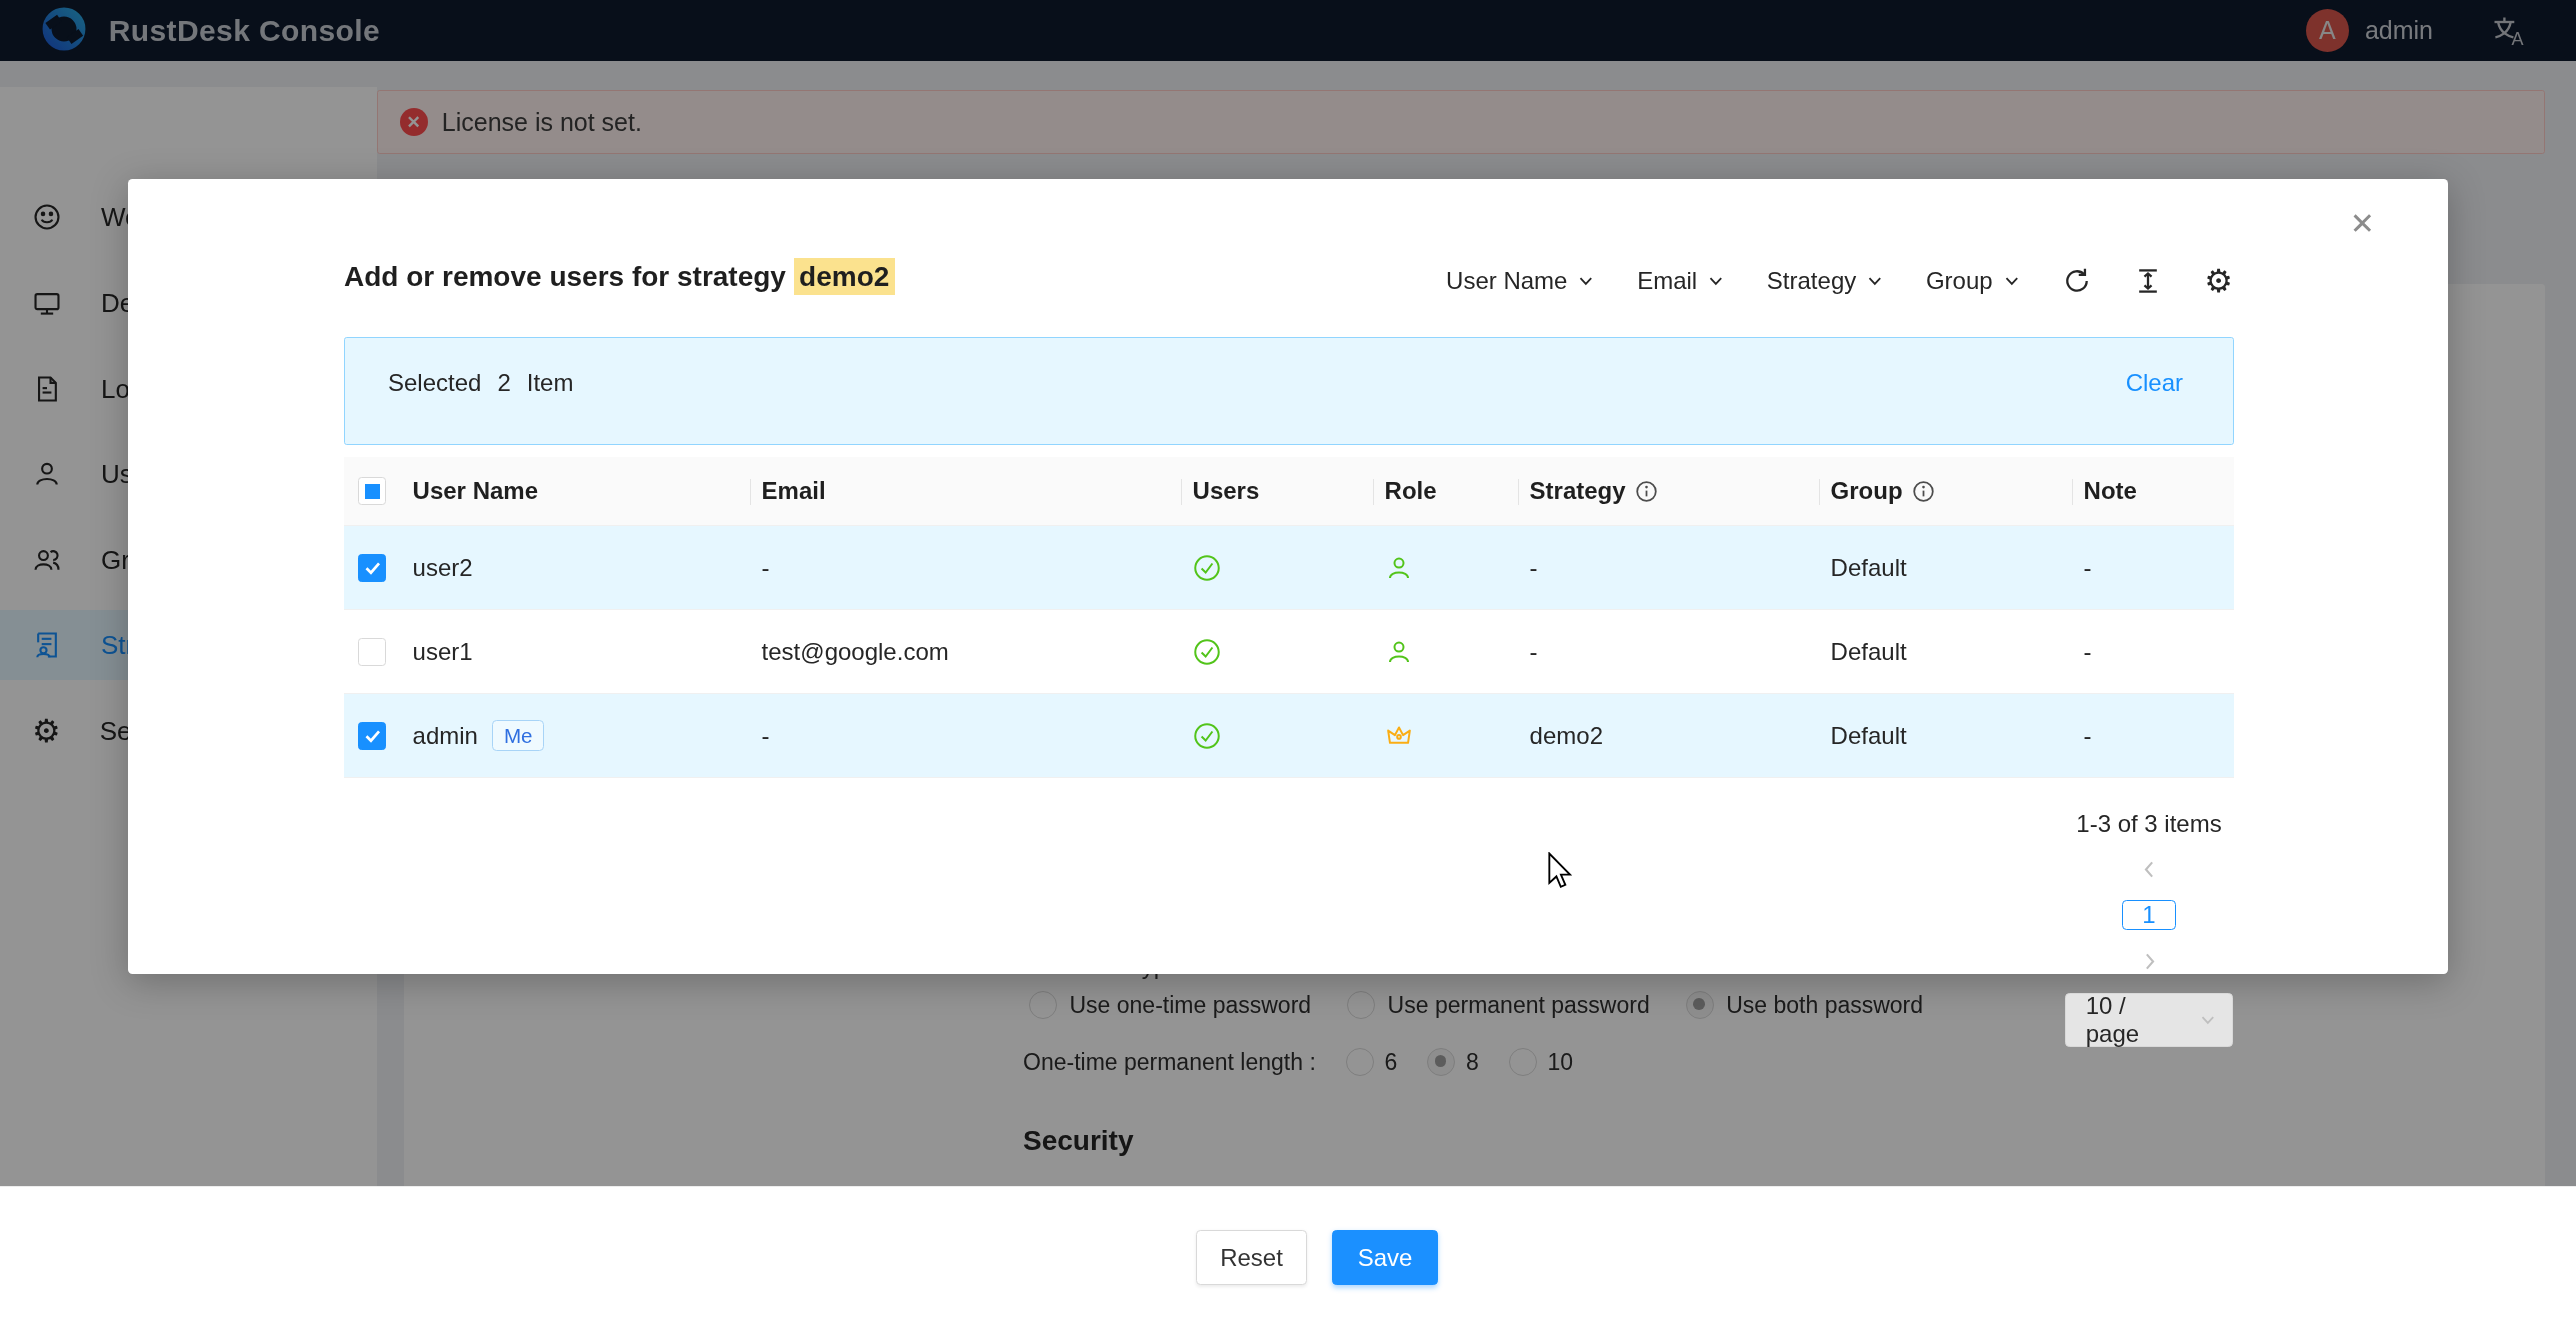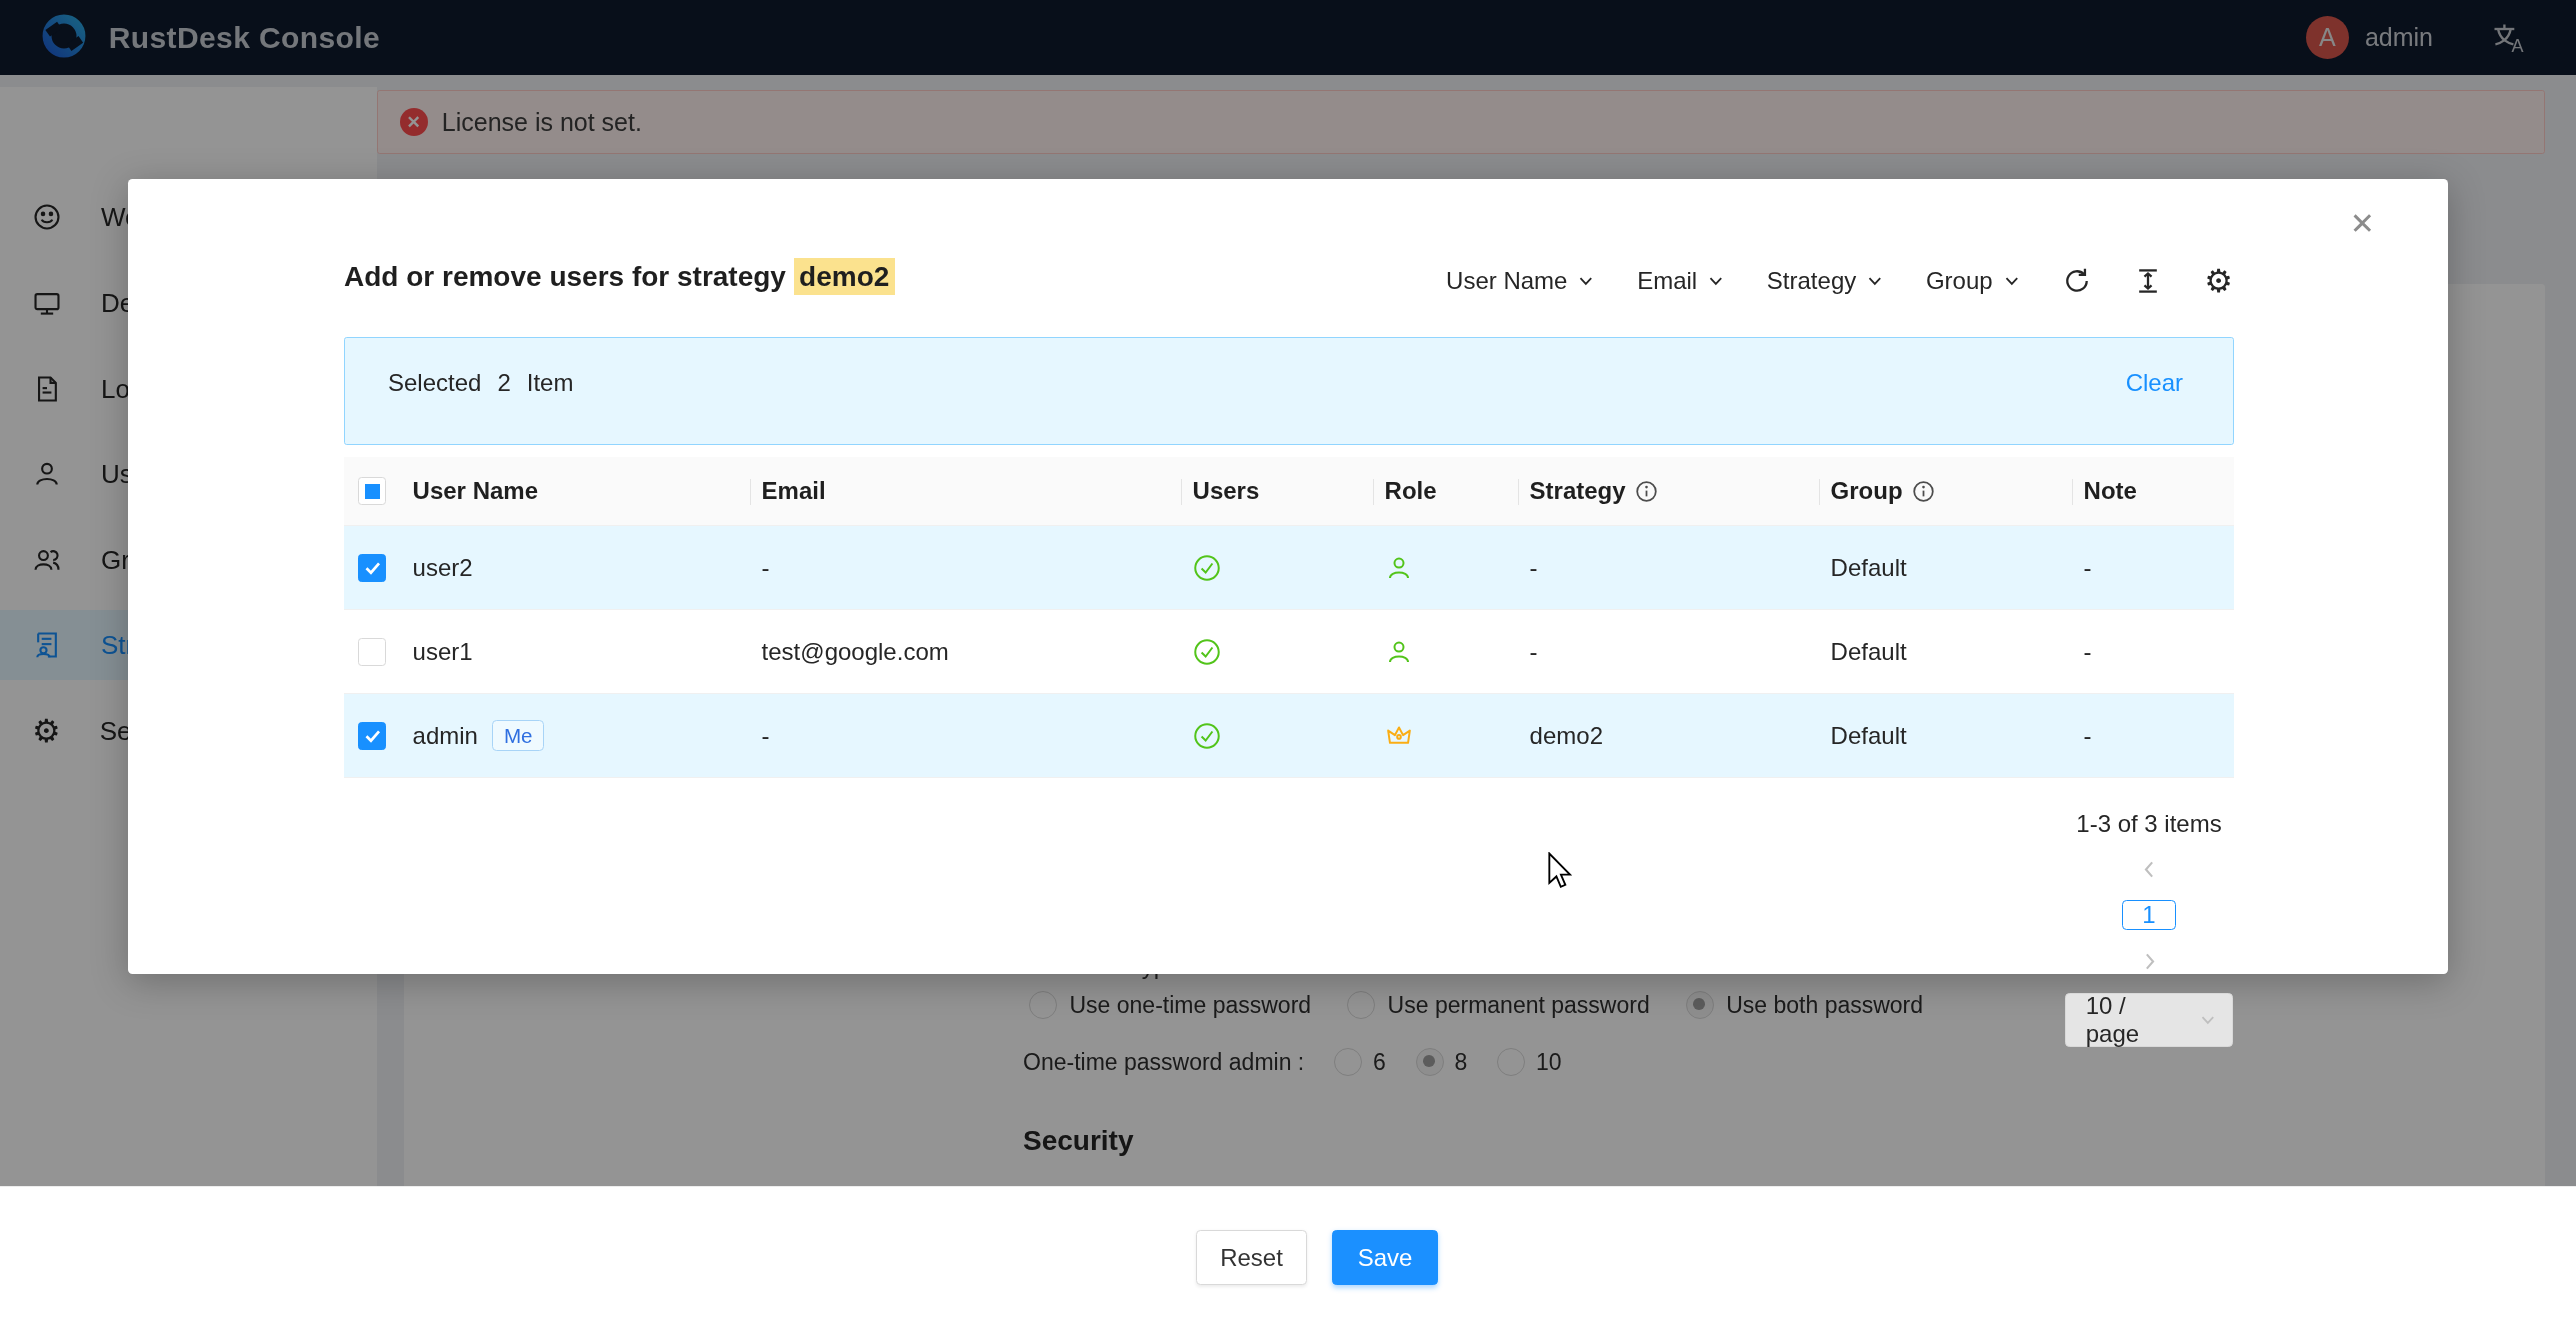--- a/index.html
+++ b/index.html
@@ -2,21 +2,21 @@
 <html style="font-size:14.3px"><head>
 <meta charset="utf-8">
 <style>
   * { margin:0; padding:0; box-sizing:border-box; }
   html,body { background:#fff; }
   body { font-family:"Liberation Sans", sans-serif; }
   #screen { position:relative; width:2576px; height:1329px; overflow:hidden; background:#f0f2f5; }
   .abs { position:absolute; }
 
   
-  .topbar { left:0; top:0; width:2576px; height:75px; background:#0e1a2d; display:flex; align-items:center; z-index:10; }
+  .topbar { left:0; top:0; width:2576px; height:61px; background:#0e1a2d; display:flex; align-items:center; z-index:10; }
   .brand { display:flex; align-items:center; gap:19.7px; margin-left:39px; }
   .brand-title { color:#c9cdd4; font-size:30px; font-weight:600; letter-spacing:0.4px; }
   .topbar-right { margin-left:auto; display:flex; align-items:center; margin-right:50px; gap:57px; }
   .userchip { display:flex; align-items:center; gap:16px; }
   .avatar { width:43px; height:43px; border-radius:50%; background:#d9564c; color:#e8e8e8; display:flex; align-items:center; justify-content:center; font-size:25px; }
   .username { color:#cfd3d9; font-size:25px; }
 
   
   .sidebar { left:0; top:87px; width:377px; height:1099px; background:#ffffff; z-index:5; }
   .side-item { position:absolute; left:0; width:377px; height:70px; display:flex; align-items:center; gap:39px; padding-left:32px; color:#262626; font-size:26px; cursor:pointer; }
@@ -194,21 +194,21 @@
   <div class="abs radio-row" style="left:1029px; top:991px;">
     <span class="radio"></span>
     <span style="margin-left:12.5px;">Use one-time password</span>
     <span class="radio" style="margin-left:36px;"></span>
     <span style="margin-left:12.5px;">Use permanent password</span>
     <span class="radio sel" style="margin-left:36px;"></span>
     <span style="margin-left:12.5px;">Use both password</span>
   </div>
 
   <div class="abs radio-row" style="left:1023px; top:1048px;">
-    <span>One-time password admin :</span>
+    <span>One-time permanent length :</span>
     <span class="radio" style="margin-left:30px;"></span>
     <span style="margin-left:10.7px;">6</span>
     <span class="radio sel" style="margin-left:30px;"></span>
     <span style="margin-left:10.7px;">8</span>
     <span class="radio" style="margin-left:30px;"></span>
     <span style="margin-left:10.7px;">10</span>
   </div>
 
   <div class="abs sec-head" style="left:1023px; top:1125px;">Security</div>
 

